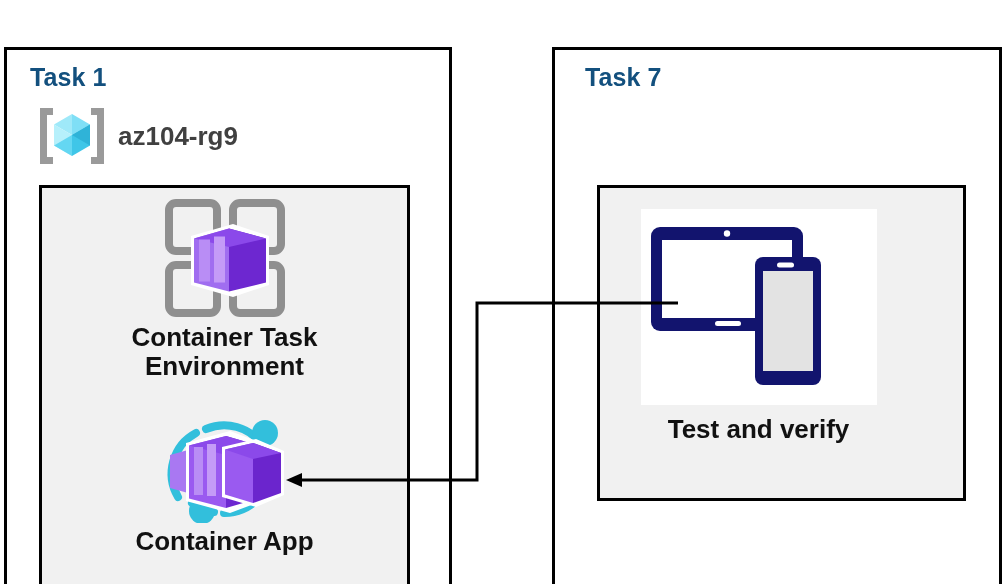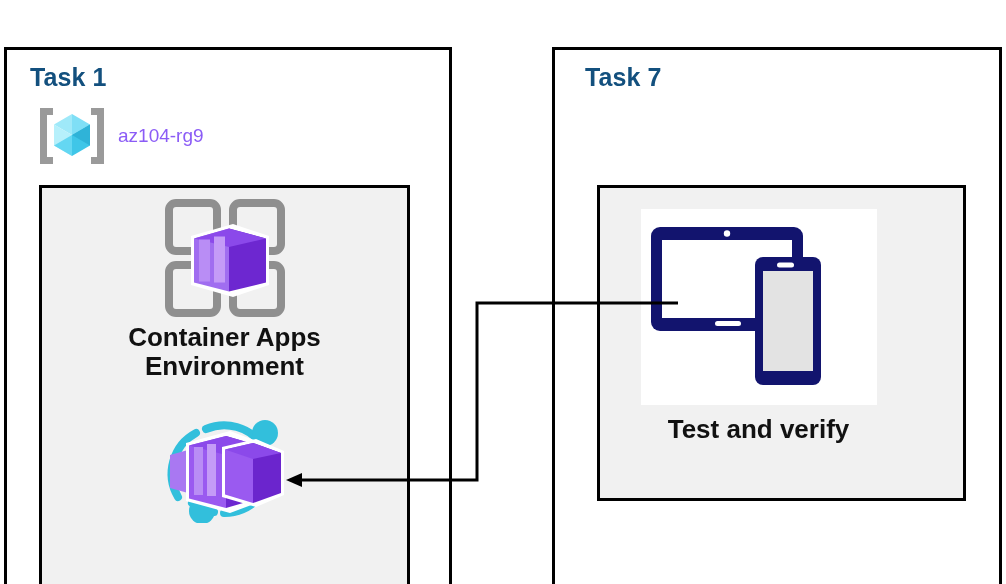--- a/index.html
+++ b/index.html
@@ -46,23 +46,23 @@
   
   #rg-row {
     position: absolute;
     left: 36px;
     top: 62px;
     display: flex;
     align-items: center;
     gap: 10px;
   }
   #rg-label {
-    font-size: 19px;
-    font-weight: normal;
-    color: #8b5cf6;
+    font-size: 26px;
+    font-weight: bold;
+    color: #404040;
     white-space: nowrap;
   }
 
   
   .inner-box {
     position: absolute;
     background: #f1f1f1;
     border: 3px solid #000000;
     box-sizing: border-box;
   }
@@ -161,21 +161,21 @@
 
           <path d="M68 33.5 L105 43.5 L105 87.5 L68 96.5 Z" fill="#6d27d0"></path>
 
           <path d="M33 43.5 L68 33.5 L105 43.5 L68 52 Z" fill="#8b49ea"></path>
 
           <rect x="38" y="44.5" width="11" height="42" fill="#b98df5"></rect>
           <rect x="53" y="41.5" width="11" height="46" fill="#c49bf7"></rect>
         </g>
       </svg>
     </span>
-    <div class="node-label">Container Apps
+    <div class="node-label">Container Task
 Environment</div>
   </div>
 
   <div class="node" id="app-node">
     <span class="icon-wrap">
       <svg width="146" height="112" viewBox="0 0 146 112" xmlns="http://www.w3.org/2000/svg">
 
         <path d="M26 86 A 46 46 0 0 1 44 22" fill="none" stroke="#32bfdc" stroke-width="8" stroke-linecap="round"></path>
         <path d="M54 18 A 46 46 0 0 1 110 34" fill="none" stroke="#32bfdc" stroke-width="8" stroke-linecap="round"></path>
         <path d="M118 48 A 46 46 0 0 1 72 102" fill="none" stroke="#32bfdc" stroke-width="8" stroke-linecap="round"></path>
@@ -193,20 +193,21 @@
         <path d="M37 34.5 L74 25 L107 34.5 L74 44 Z" fill="#8b49ea"></path>
         <rect x="42" y="36" width="9" height="48" fill="#b98df5"></rect>
         <rect x="55" y="33" width="9" height="52" fill="#c49bf7"></rect>
 
         <path d="M70 36 L104 28 L132 40 L132 84 L104 96 L70 86 Z" fill="#ffffff"></path>
         <path d="M73 38.5 L101 32 L101 92 L73 83.5 Z" fill="#9a5af0"></path>
         <path d="M101 32 L129 42 L129 82 L101 92 Z" fill="#6b25cd"></path>
         <path d="M73 38.5 L101 32 L129 42 L101 48 Z" fill="#8b49ea"></path>
       </svg>
     </span>
+    <div class="node-label">Container App</div>
   </div>
 
   <div class="task-panel" id="task2-panel"></div>
 
   <div class="task-title" id="task2-title">Task 7</div>
 
   <div class="inner-box" id="test-box"></div>
 
   <div class="node" id="test-node">
     <span id="test-icon-backdrop">

